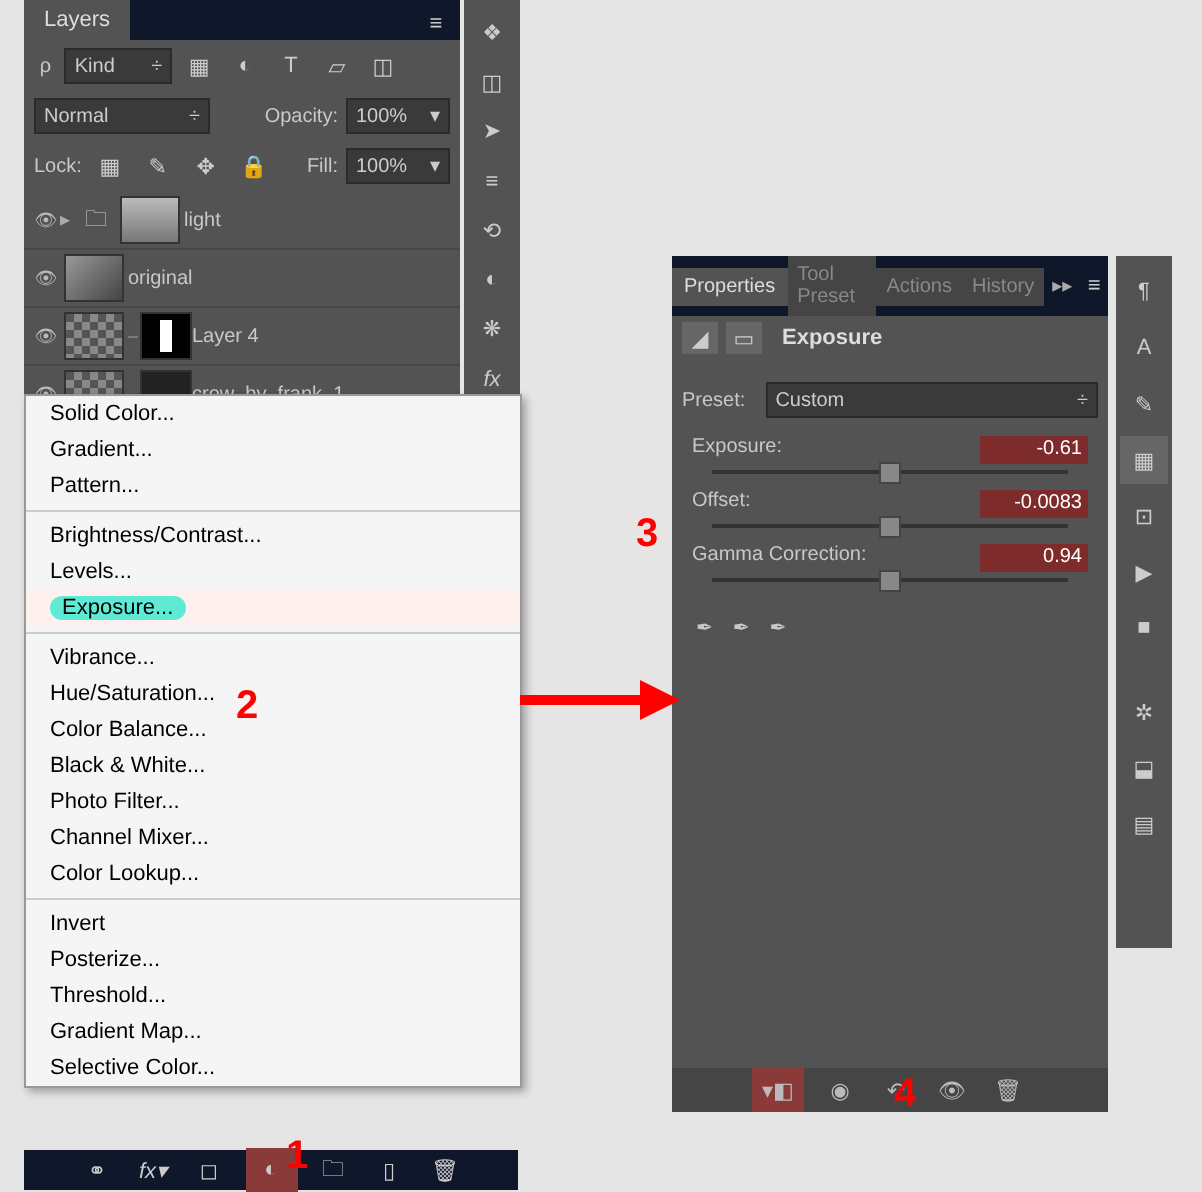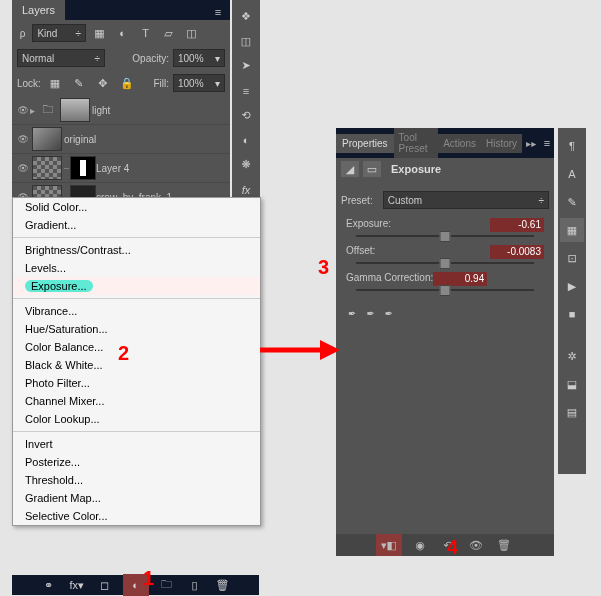--- a/index.html
+++ b/index.html
@@ -110,20 +110,21 @@
   <span class="ico">≡</span>
   <span class="ico">⟲</span>
   <span class="ico">◐</span>
   <span class="ico">❋</span>
   <span class="ico" style="font-style:italic">fx</span>
 </div>
 
 <div class="menu">
   <div class="menu-item">Solid Color...</div>
   <div class="menu-item">Gradient...</div>
+  <div class="menu-item">Pattern...</div>
   <hr>
   <div class="menu-item">Brightness/Contrast...</div>
   <div class="menu-item">Levels...</div>
   <div class="menu-item hl"><span class="hlred">Exposure...</span></div>
   <hr>
   <div class="menu-item">Vibrance...</div>
   <div class="menu-item">Hue/Saturation...</div>
   <div class="menu-item">Color Balance...</div>
   <div class="menu-item">Black &amp; White...</div>
   <div class="menu-item">Photo Filter...</div>
@@ -132,21 +133,21 @@
   <hr>
   <div class="menu-item">Invert</div>
   <div class="menu-item">Posterize...</div>
   <div class="menu-item">Threshold...</div>
   <div class="menu-item">Gradient Map...</div>
   <div class="menu-item">Selective Color...</div>
 </div>
 
 <div class="panel dark" style="left:12px;top:575px;width:247px;height:20px;display:flex;align-items:center;justify-content:center;gap:8px">
   <span class="ico">⚭</span>
-  <span class="ico" style="">fx▾</span>
+  <span class="ico" style="font-style:italic">fx▾</span>
   <span class="ico">◻</span>
   <span class="ico redbox">◐</span>
   <span class="ico">🗀</span>
   <span class="ico">▯</span>
   <span class="ico">🗑</span>
 </div>
 
 <div class="panel" style="left:336px;top:128px;width:218px;height:428px">
   <div class="dark" style="display:flex;align-items:center">
     <span class="tab" style="padding:4px 6px;font-size:10px">Properties</span>
@@ -173,21 +174,21 @@
     <div style="display:flex;justify-content:space-between">
         <span>Exposure:</span>
         <span class="val">-0.61</span>
       </div>
     <div class="slider"></div>
     <div style="display:flex;justify-content:space-between">
         <span>Offset:</span>
         <span class="val">-0.0083</span>
       </div>
     <div class="slider"></div>
-    <div style="display:flex;justify-content:flex-start">
+    <div style="display:flex;justify-content:space-between">
         <span>Gamma Correction:</span>
         <span class="val">0.94</span>
       </div>
     <div class="slider"></div>
   </div>
 
   <div class="row" style="margin-top:14px;gap:10px;padding-left:12px">
     <span>✒</span>
     <span>✒</span>
     <span>✒</span>

